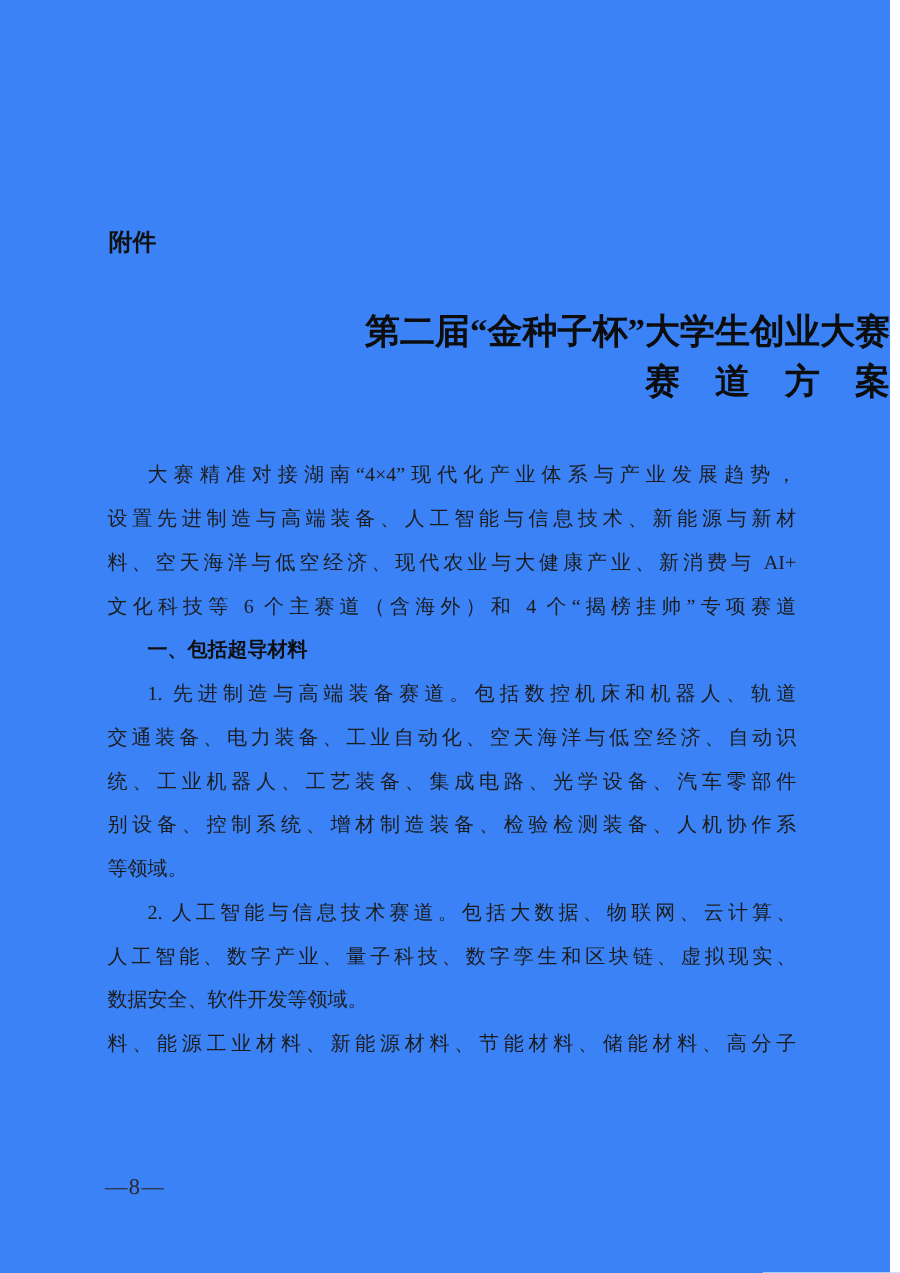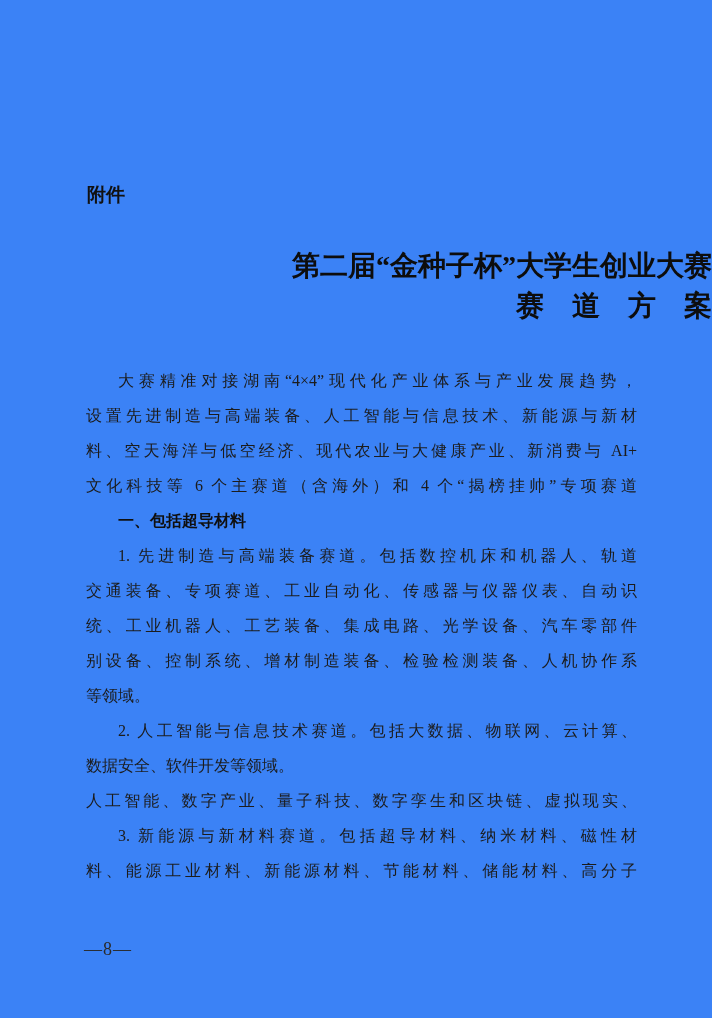--- a/index.html
+++ b/index.html
@@ -91,30 +91,29 @@
         <div class="line first">大赛精准对接湖南“4×4”现代化产业体系与产业发展趋势，</div>
         <div class="line">设置先进制造与高端装备、人工智能与信息技术、新能源与新材</div>
         <div class="line">料、空天海洋与低空经济、现代农业与大健康产业、新消费与 AI+</div>
         <div class="line">文化科技等 6 个主赛道（含海外）和 4 个“揭榜挂帅”专项赛道</div>
       </div>
       <div class="block heading">
         <div class="line para-end">一、包括超导材料</div>
       </div>
       <div class="block paragraph">
         <div class="line first">1. 先进制造与高端装备赛道。包括数控机床和机器人、轨道</div>
-        <div class="line">交通装备、专项赛道、工业自动化、传感器与仪器仪表、自动识</div>
+        <div class="line">交通装备、电力装备、工业自动化、空天海洋与低空经济、自动识</div>
         <div class="line">统、工业机器人、工艺装备、集成电路、光学设备、汽车零部件</div>
         <div class="line">别设备、控制系统、增材制造装备、检验检测装备、人机协作系</div>
         <div class="line para-end">等领域。</div>
       </div>
       <div class="block paragraph">
         <div class="line first">2. 人工智能与信息技术赛道。包括大数据、物联网、云计算、</div>
+        <div class="line">人工智能、数字产业、量子科技、数字孪生和区块链、虚拟现实、</div>
         <div class="line para-end">数据安全、软件开发等领域。</div>
-        <div class="line">人工智能、数字产业、量子科技、数字孪生和区块链、虚拟现实、</div>
       </div>
       <div class="block paragraph">
-        <div class="line first">3. 新能源与新材料赛道。包括超导材料、纳米材料、磁性材</div>
         <div class="line">料、能源工业材料、新能源材料、节能材料、储能材料、高分子</div>
       </div>
     </div>
 
   <div class="page-number">—8—</div>
 </div>
 
 </body></html>

